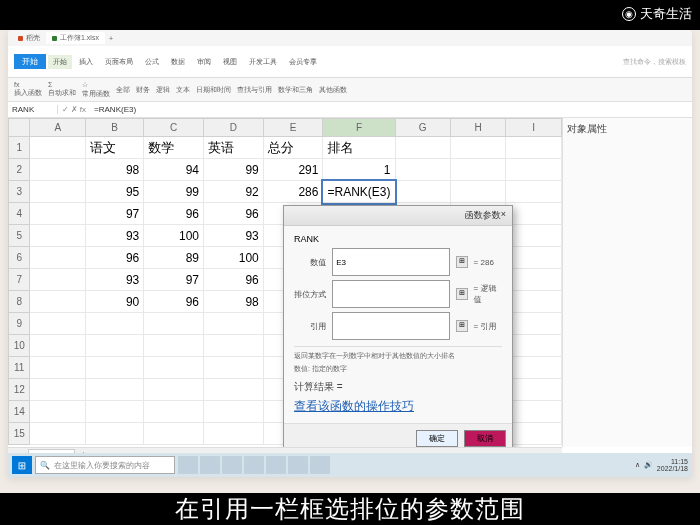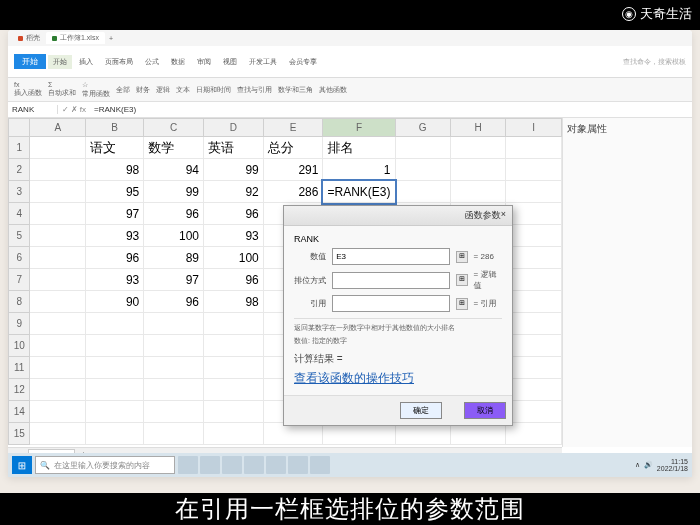--- a/index.html
+++ b/index.html
@@ -34,28 +34,28 @@
 .grid td.header-cell{text-align:left;font-size:13px}
 .grid td.sel{background:#fff;outline:2px solid #4a7cbf}
 .grid th.colhead.sel{background:#cde0c8}
 .sidepanel{position:absolute;top:88px;right:0;width:130px;bottom:30px;background:#fafafa;border-left:1px solid #e0e0e0;font-size:8px;color:#666;padding:4px}
 .sidepanel .sp-title{font-size:10px;color:#444;margin-bottom:4px}
 .dialog{position:absolute;top:175px;left:275px;width:230px;background:#f8f8f8;border:1px solid #999;box-shadow:3px 3px 8px rgba(0,0,0,.3);font-size:8px}
 .dialog-title{background:linear-gradient(#f0f0f0,#e0e0e0);padding:3px 6px;font-size:9px;color:#333;display:flex;justify-content:flex-end;border-bottom:1px solid #ccc}
 .dialog-body{padding:8px 10px}
 .dialog-row{display:flex;align-items:center;margin-bottom:4px;gap:6px}
 .dialog-row label{width:34px;text-align:right;color:#444;font-size:8px}
-.dialog-row input{flex:1;border:1px solid #999;height:17px;padding:0 3px;font-size:8px}
+.dialog-row input{flex:1;border:1px solid #999;height:28px;padding:0 3px;font-size:8px}
 .dialog-row .ref-icon{width:12px;height:12px;background:#e8e8e8;border:1px solid #aaa;font-size:7px;text-align:center}
 .dialog-row .eq{width:30px;font-size:8px;color:#555}
 .dialog-desc{margin:6px 0;color:#666;font-size:7px;line-height:1.4;border-top:1px solid #ddd;padding-top:4px}
 .dialog-result{color:#444;font-size:10px;margin:4px 0}
 .dialog-link{color:#1e5fb4;font-size:12px;text-decoration:underline}
-.dialog-foot{display:flex;justify-content:flex-end;gap:22px;padding:6px;border-top:1px solid #ddd;background:#f0f0f0}
-.dialog-foot button{padding:2px 12px;font-size:8px;border:1px solid #888;background:#8b5cf6;cursor:pointer}
+.dialog-foot{display:flex;justify-content:flex-end;gap:6px;padding:6px;border-top:1px solid #ddd;background:#f0f0f0}
+.dialog-foot button{padding:2px 12px;font-size:8px;border:1px solid #888;background:#be185d;cursor:pointer}
 .dialog-foot button.primary{background:#e8f2ff}
 .sheettabs{position:absolute;bottom:16px;left:0;right:130px;height:14px;background:#f0f0f0;border-top:1px solid #ddd;display:flex;align-items:center;padding:0 20px;font-size:8px}
 .sheet-tab{background:#fff;padding:1px 10px;border:1px solid #ccc;border-bottom:none;color:#555}
 .statusbar{position:absolute;bottom:0;left:0;right:0;height:16px;background:#f5f5f5;border-top:1px solid #ddd;display:flex;align-items:center;padding:0 8px;font-size:7px;color:#777}
 .win-taskbar{position:absolute;bottom:48px;left:8px;right:8px;height:24px;background:#d8e4ec;display:flex;align-items:center;padding:0 4px;gap:3px;font-size:8px}
 .win-start{width:20px;height:18px;background:#0078d7;display:flex;align-items:center;justify-content:center;color:#fff;font-size:10px}
 .win-search{flex:0 0 140px;height:18px;background:#fff;border:1px solid #aaa;padding:0 4px;color:#888;display:flex;align-items:center}
 .win-icons{display:flex;gap:2px}
 .win-icon{width:20px;height:18px;background:#c0d0dc;border-radius:1px}
 .win-tray{margin-left:auto;display:flex;align-items:center;gap:4px;color:#333;font-size:7px}

